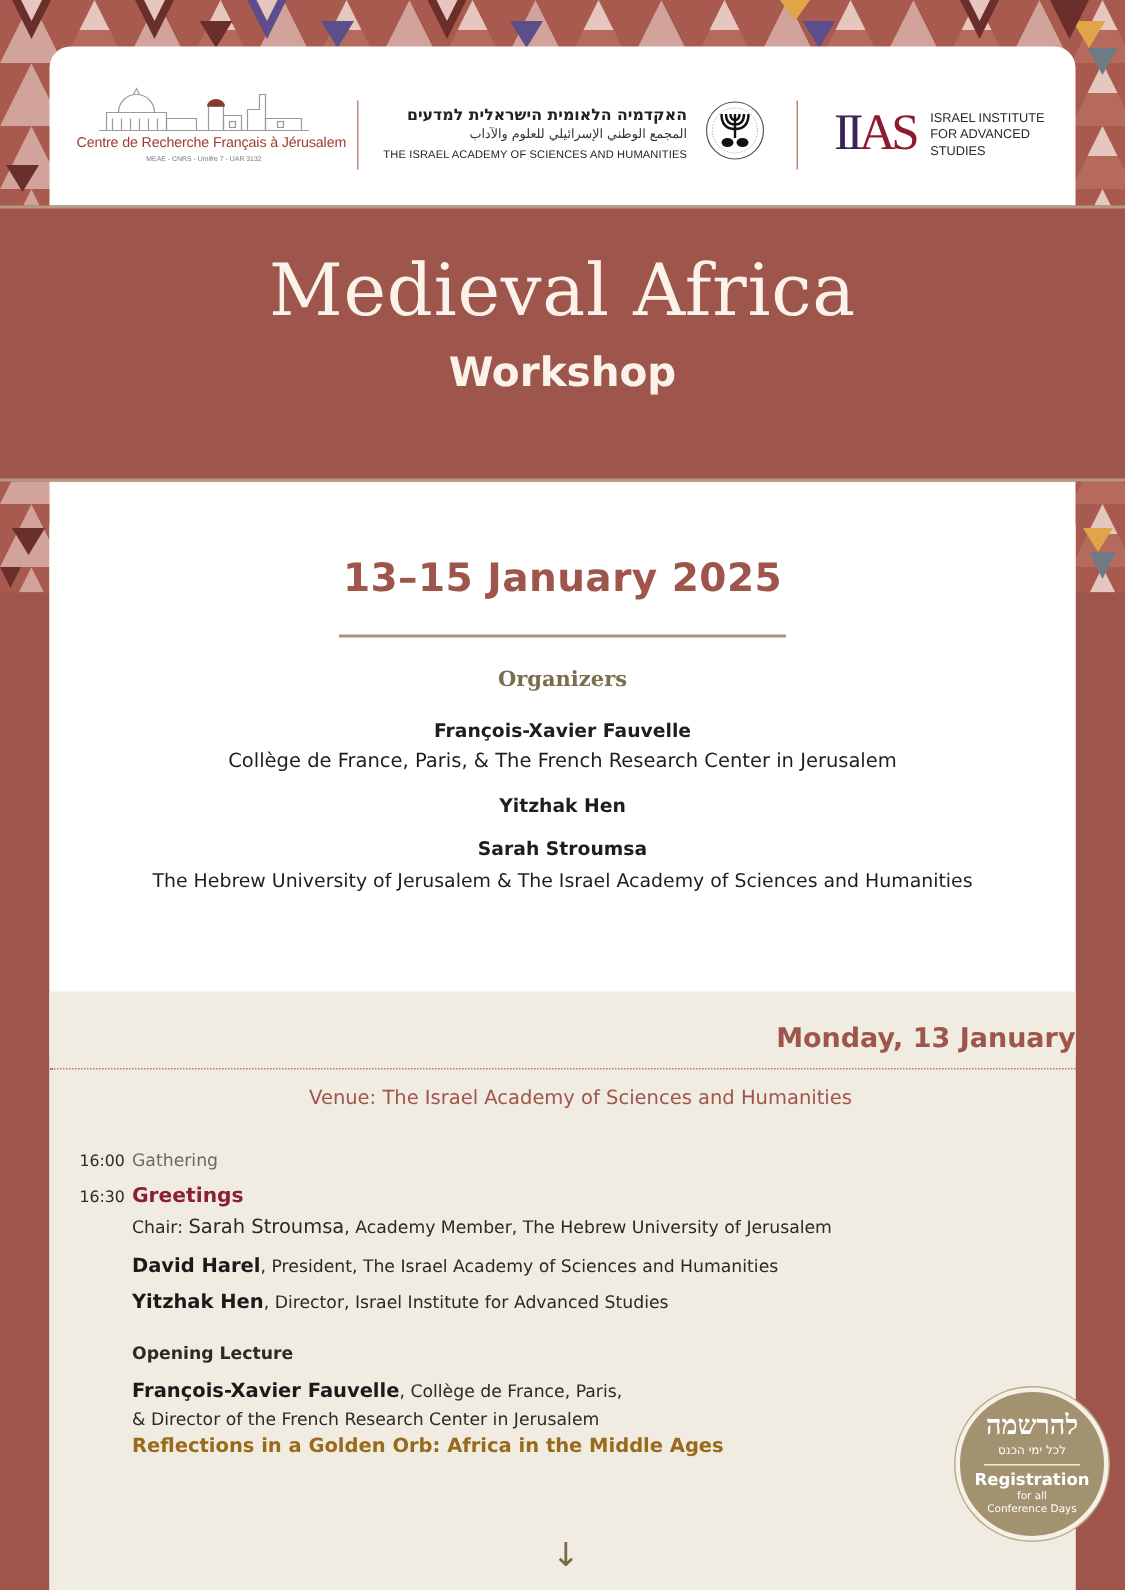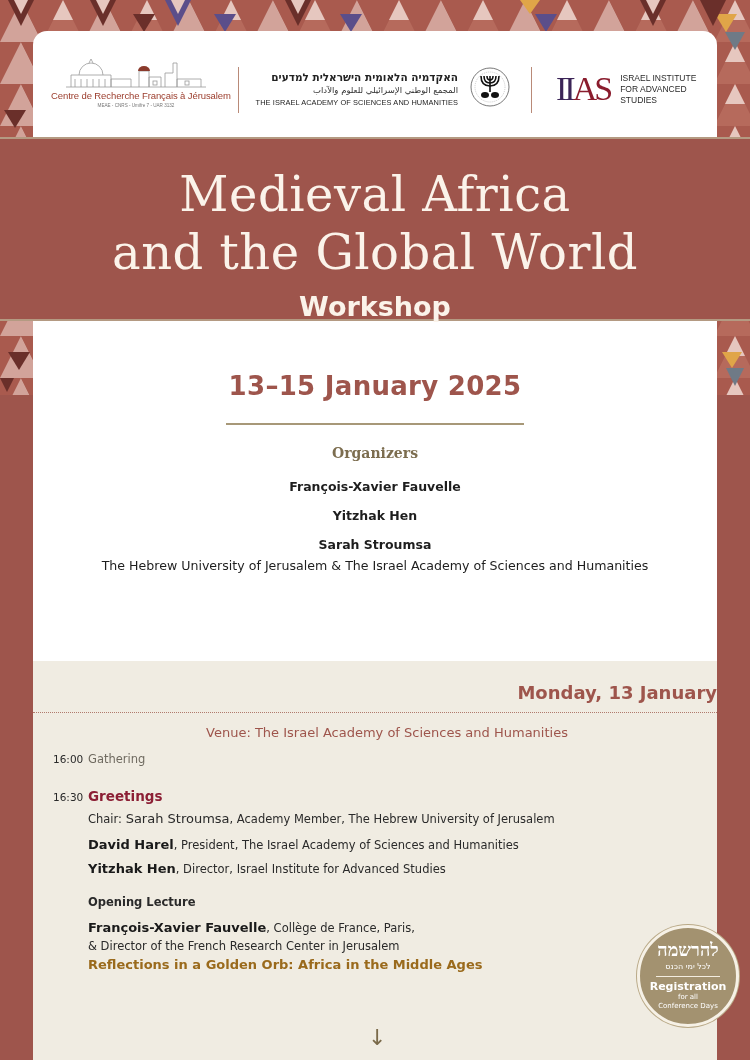--- a/index.html
+++ b/index.html
@@ -180,40 +180,40 @@
         <div>ISRAEL INSTITUTE</div>
         <div>FOR ADVANCED</div>
         <div>STUDIES</div>
       </div>
     </div>
   </div>
 </div>
 
 <div class="title-band">
   <div class="t1">Medieval Africa</div>
-  <div class="t2">and the Global World</div>
   <div class="t3">Workshop</div>
 </div>
 
 <div class="content">
   <div class="dates">13–15 January 2025</div>
   <div class="rule"></div>
   <div class="org-h">Organizers</div>
   <div class="org-name first">François-Xavier Fauvelle</div>
+  <div class="org-aff">Collège de France, Paris, &amp; The French Research Center in Jerusalem</div>
   <div class="org-name">Yitzhak Hen</div>
   <div class="org-name">Sarah Stroumsa</div>
   <div class="org-aff" style="font-size:12.6px">The Hebrew University of Jerusalem &amp; The Israel Academy of Sciences and Humanities</div>
 </div>
 
 <div class="day">
   <div class="day-title">Monday, 13 January</div>
   <div class="dotted"></div>
   <div class="venue">Venue: The Israel Academy of Sciences and Humanities</div>
 
-  <div class="row" style="top:87px">
+  <div class="row" style="top:101px">
     <span class="time">16:00</span><span class="gather">Gathering</span>
   </div>
   <div class="row" style="top:125px">
     <span class="time">16:30</span><span class="sess">Greetings</span>
   </div>
   <div class="ind" style="top:150px">
     <span>Chair: </span><span class="big">Sarah Stroumsa</span><span>, Academy Member, The Hebrew University of Jerusalem</span>
   </div>
   <div class="ind" style="top:176px">
     <b>David Harel</b><span>, President, The Israel Academy of Sciences and Humanities</span>

